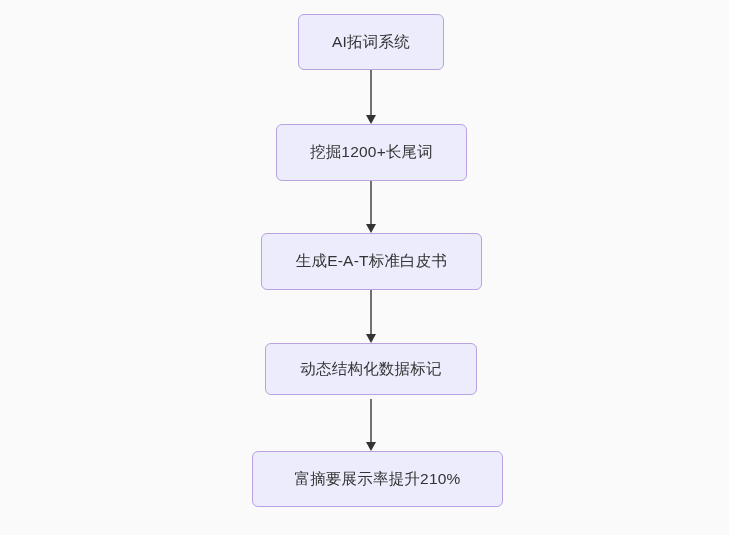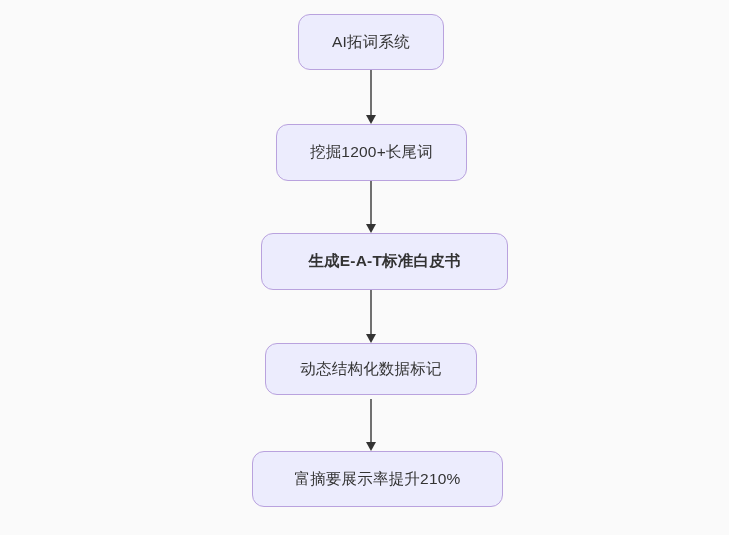--- a/index.html
+++ b/index.html
@@ -16,21 +16,21 @@
   #flowchart-canvas {
     position: relative;
     width: 729px;
     height: 535px;
   }
   .node {
     position: absolute;
     box-sizing: border-box;
     background: #ececfd;
     border: 1.4px solid #b9a2de;
-    border-radius: 12px;
+    border-radius: 6px;
     display: flex;
     align-items: center;
     justify-content: center;
     color: #333333;
     font-size: 15.5px;
     line-height: 1.2;
     letter-spacing: 0.2px;
     white-space: nowrap;
   }
   .edge {
@@ -72,21 +72,21 @@
     </div>
 
   <div class="node" id="node-box-0" style="left: 298px; top: 14px; width: 146px; height: 56px; background: rgb(236, 236, 253); border-color: rgb(185, 162, 222); color: rgb(51, 51, 51);">
     <span>AI拓词系统</span>
   </div>
 
   <div class="node" id="node-box-1" style="left: 276px; top: 124px; width: 191px; height: 57px; background: rgb(236, 236, 253); border-color: rgb(185, 162, 222); color: rgb(51, 51, 51);">
     <span>挖掘1200+长尾词</span>
   </div>
 
-  <div class="node" id="node-box-2" style="left: 261px; top: 233px; width: 247px; height: 57px; background: rgb(236, 236, 253); border-color: rgb(185, 162, 222); color: rgb(51, 51, 51); font-weight: bold;">
+  <div class="node" id="node-box-2" style="left: 261px; top: 233px; width: 221px; height: 57px; background: rgb(236, 236, 253); border-color: rgb(185, 162, 222); color: rgb(51, 51, 51);">
     <span>生成E-A-T标准白皮书</span>
   </div>
 
   <div class="node" id="node-box-3" style="left: 265px; top: 343px; width: 212px; height: 52px; background: rgb(236, 236, 253); border-color: rgb(185, 162, 222); color: rgb(51, 51, 51);">
     <span>动态结构化数据标记</span>
   </div>
 
   <div class="node" id="node-box-4" style="left: 252px; top: 451px; width: 251px; height: 56px; background: rgb(236, 236, 253); border-color: rgb(185, 162, 222); color: rgb(51, 51, 51);">
     <span>富摘要展示率提升210%</span>
   </div>

